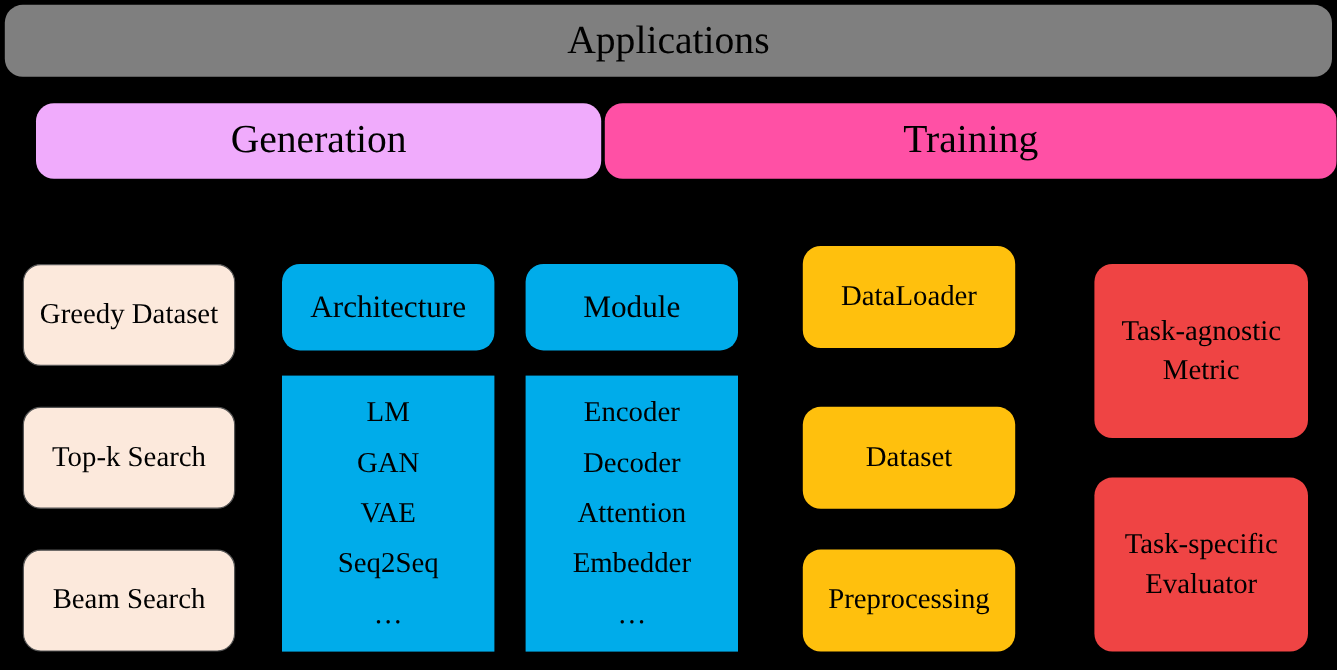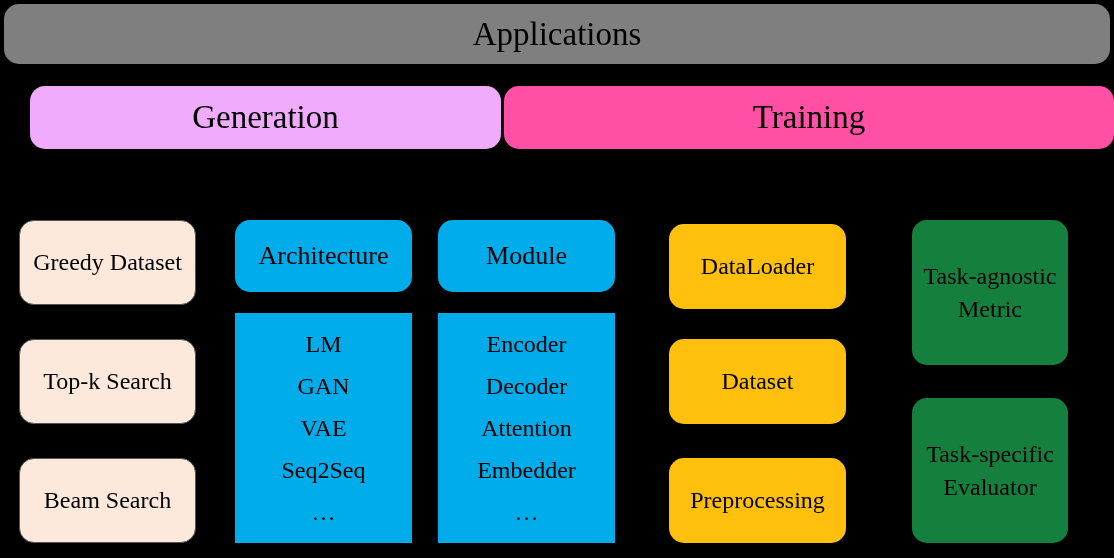--- a/index.html
+++ b/index.html
@@ -59,22 +59,22 @@
     justify-content: space-around;
     text-align: center;
     padding: 10px 0;
   }
   .blue-list .item { line-height: 42px; }
   .gold-box {
     background: #FFC00D;
     width: 177px; height: 85px;
   }
   .green-box {
-    background: #15803d;
-    width: 156px; height: 145px;
+    background: #ef4444;
+    width: 178px; height: 145px;
     line-height: 1.35;
     padding: 0 8px;
   }
 </style>
 </head>
 <body>
 
 <div id="canvas">
 
   <div class="abs center bar-apps">
@@ -113,21 +113,21 @@
     <span>Module</span>
   </div>
   <div class="abs box blue-list" style="left:438px; top:313px;">
     <div class="item">Encoder</div>
     <div class="item">Decoder</div>
     <div class="item">Attention</div>
     <div class="item">Embedder</div>
     <div class="item">…</div>
   </div>
 
-  <div class="abs center box gold-box" style="left:669px; top:224px;">
+  <div class="abs center box gold-box" style="left:669px; top:205px;">
     <span>DataLoader</span>
   </div>
   <div class="abs center box gold-box" style="left:669px; top:339px;">
     <span>Dataset</span>
   </div>
   <div class="abs center box gold-box" style="left:669px; top:458px;">
     <span>Preprocessing</span>
   </div>
 
   <div class="abs center box green-box" style="left:912px; top:220px;">

